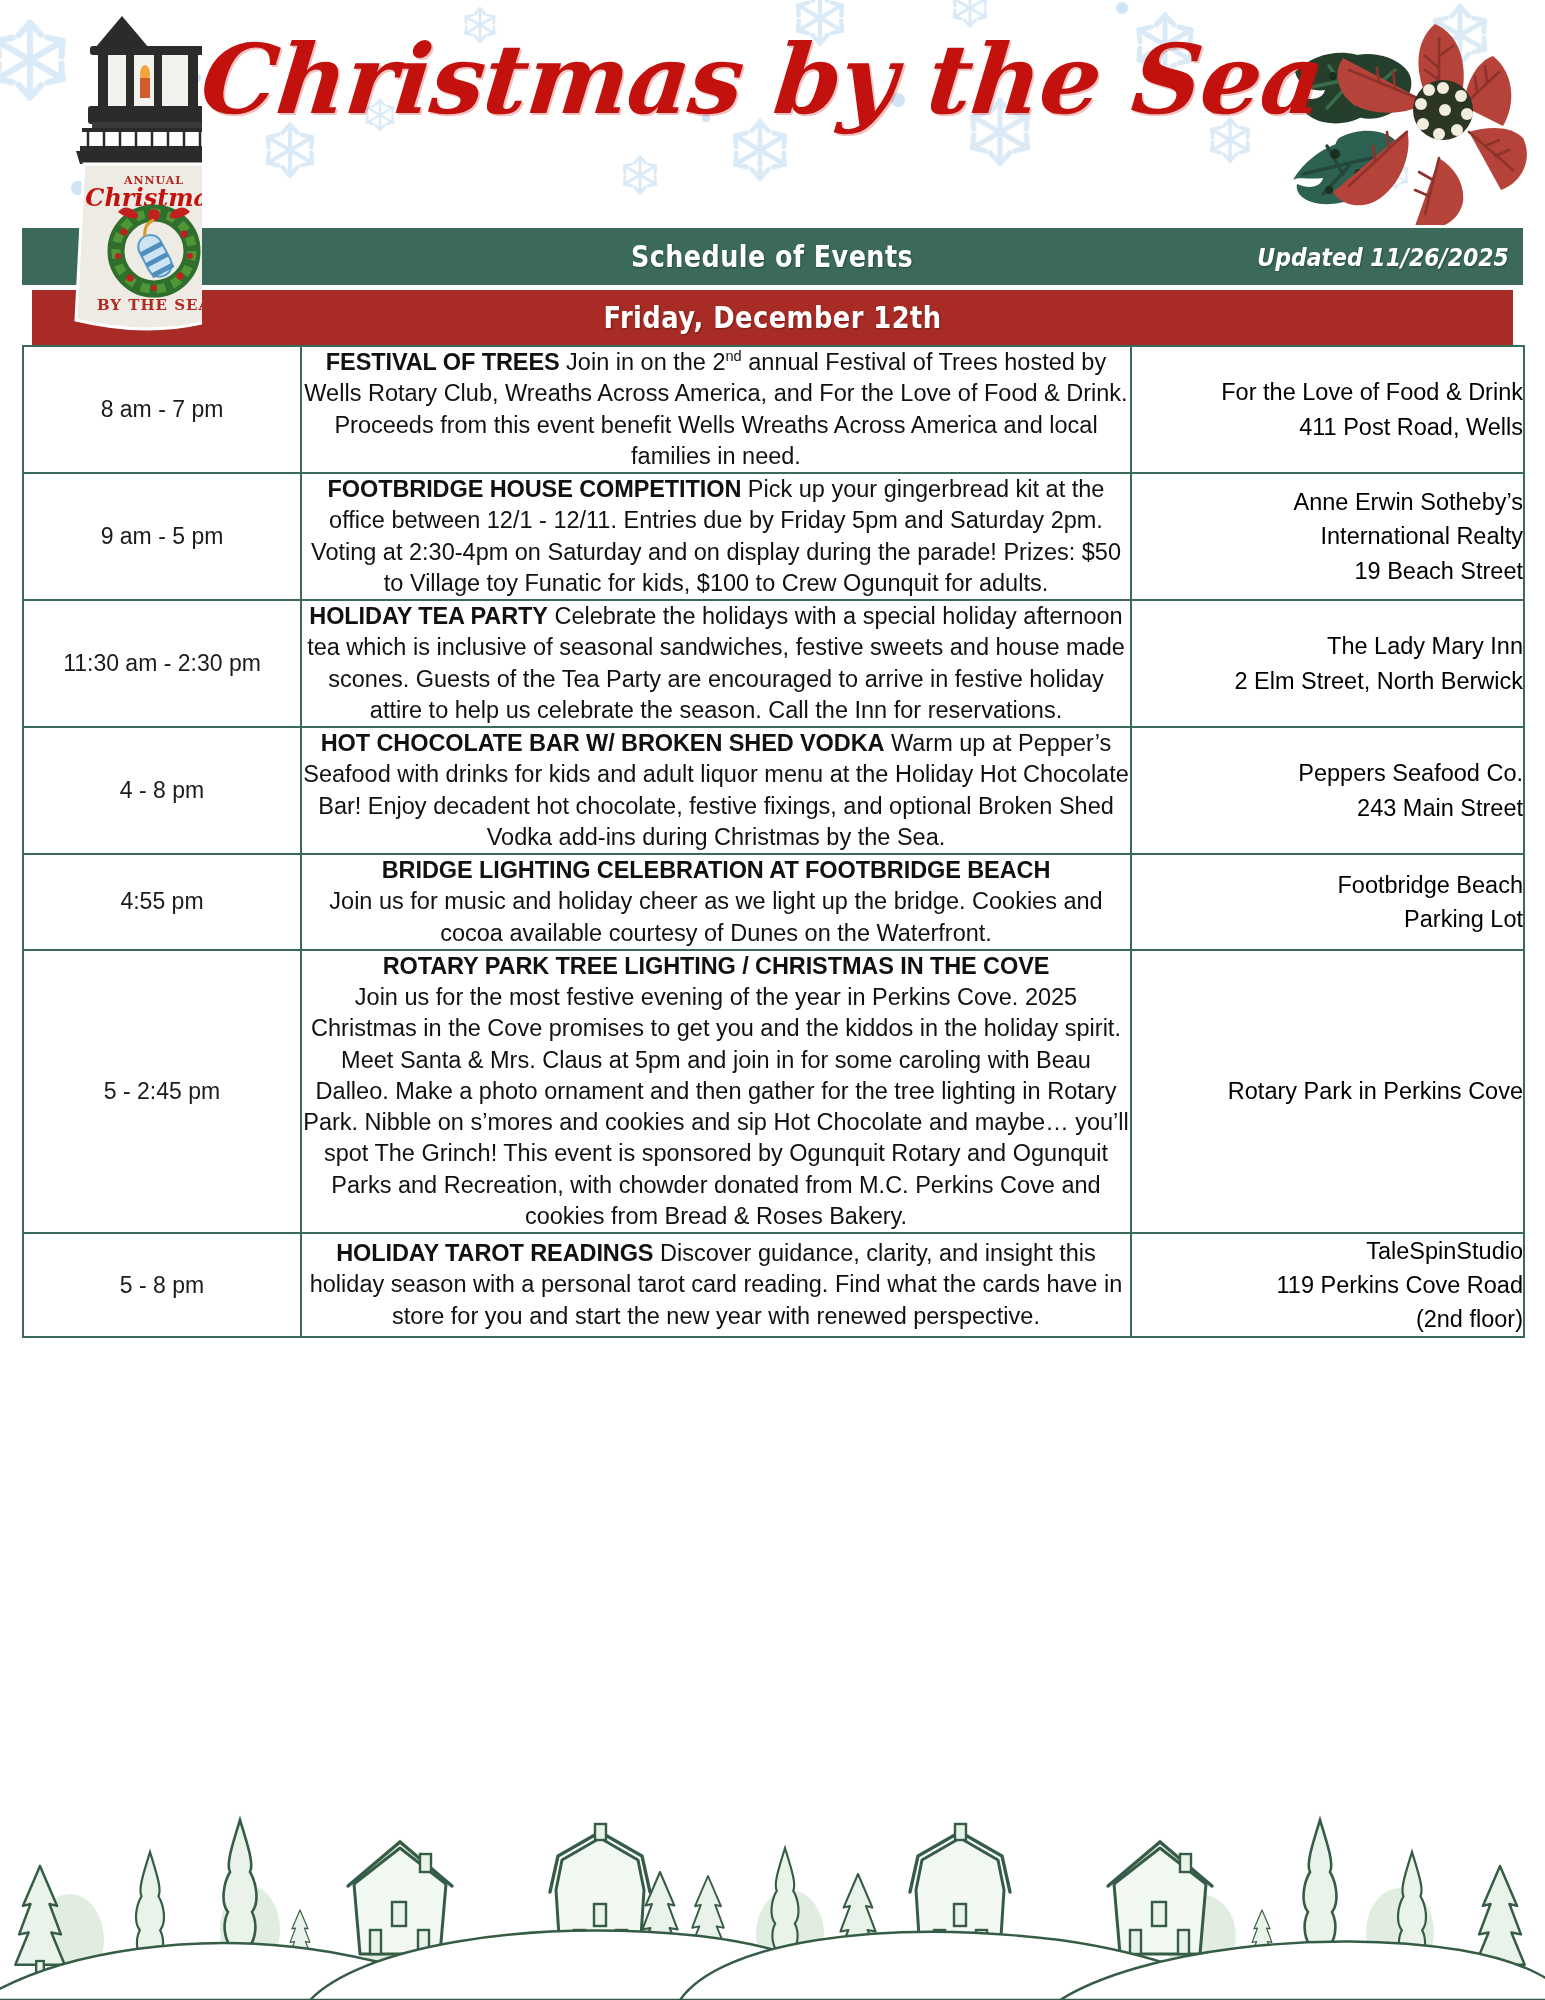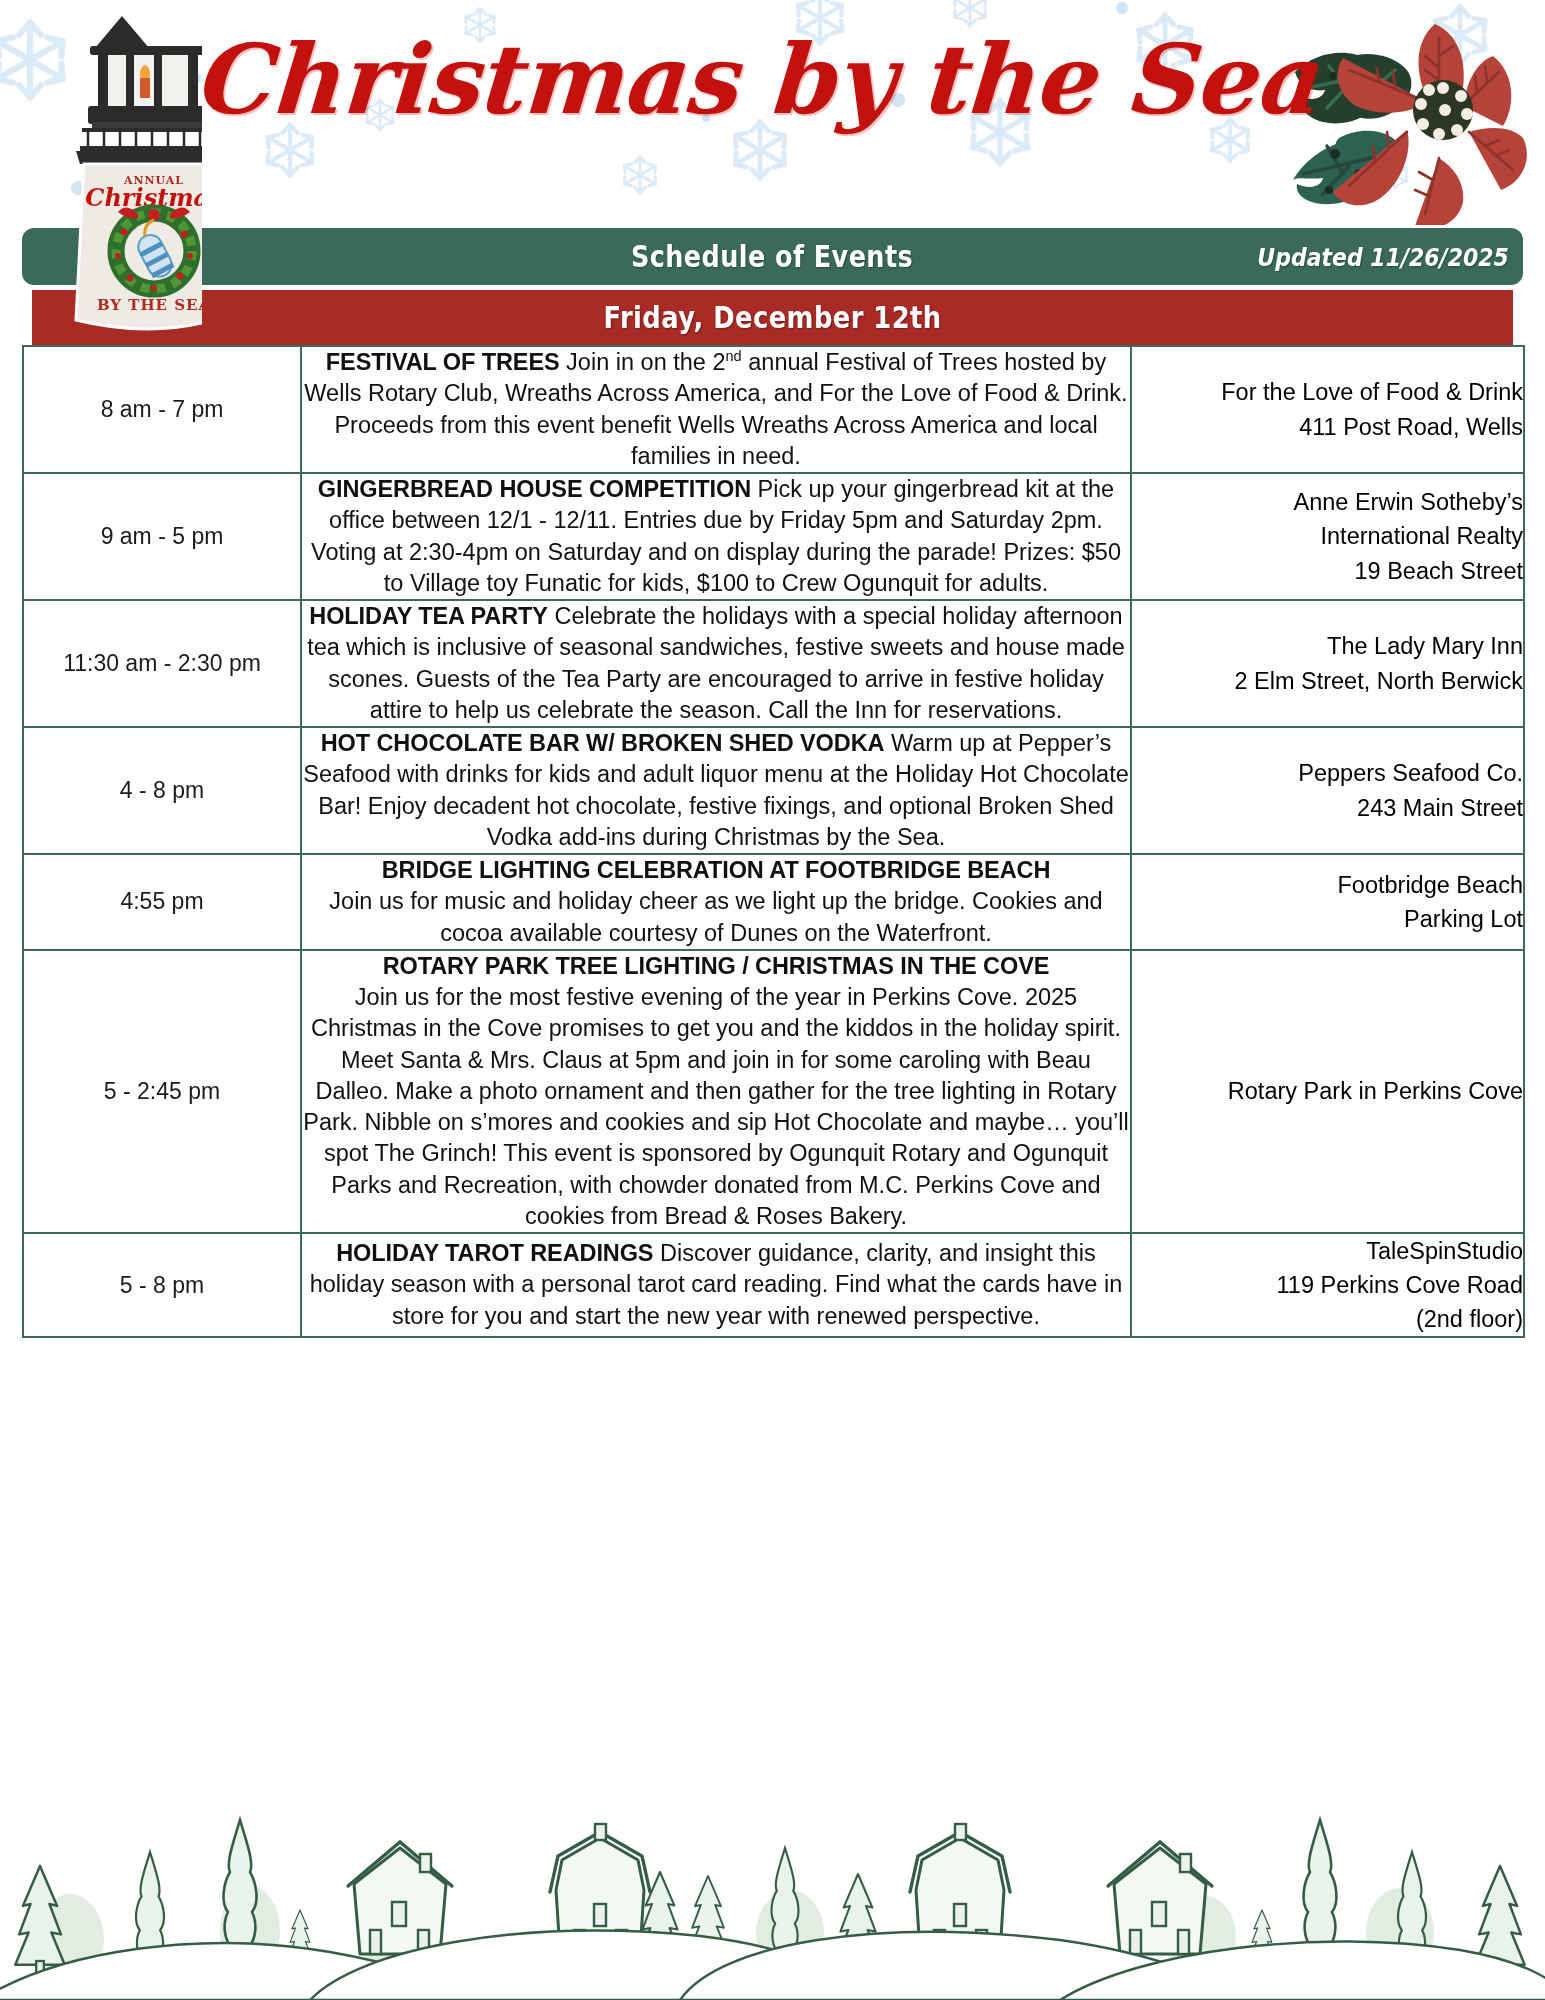--- a/index.html
+++ b/index.html
@@ -83,21 +83,20 @@
   
   .green-banner {
     position: relative;
     margin: 0 22px 0 22px;
     height: 57px;
     background: #3b6a5a;
     z-index: 2;
     display: flex;
     align-items: center;
     justify-content: center;
-    border-radius: 12px;
   }
   .green-banner .schedule-title {
     font-family: "DejaVu Sans", sans-serif;
     font-weight: bold;
     font-size: 30px;
     color: #ffffff;
     letter-spacing: 0.5px;
     transform: scaleX(0.85);
     text-shadow: 1px 1px 2px rgba(0,0,0,0.35);
   }
@@ -417,21 +416,21 @@
         <col class="col-place">
     </colgroup>
     <tbody>
         <tr>
           <td class="cell-time">8 am - 7 pm</td>
           <td class="cell-desc"><span class="ev-name">FESTIVAL OF TREES</span><span> Join in on the 2</span><sup>nd</sup><span> annual Festival of Trees hosted by Wells Rotary Club, Wreaths Across America, and For the Love of Food &amp; Drink. Proceeds from this event benefit Wells Wreaths Across America and local families in need.</span></td>
           <td class="cell-place">For the Love of Food &amp; Drink<br>411 Post Road, Wells</td>
         </tr>
         <tr>
           <td class="cell-time">9 am - 5 pm</td>
-          <td class="cell-desc"><span class="ev-name">GINGERBREAD HOUSE COMPETITION</span><span> Pick up your gingerbread kit at the office between 12/1 - 12/11. Entries due by Friday 5pm and Saturday 2pm. Voting at 2:30-4pm on Saturday and on display during the parade! Prizes: $50 to Village toy Funatic for kids, $100 to Crew Ogunquit for adults.</span></td>
+          <td class="cell-desc"><span class="ev-name">FOOTBRIDGE HOUSE COMPETITION</span><span> Pick up your gingerbread kit at the office between 12/1 - 12/11. Entries due by Friday 5pm and Saturday 2pm. Voting at 2:30-4pm on Saturday and on display during the parade! Prizes: $50 to Village toy Funatic for kids, $100 to Crew Ogunquit for adults.</span></td>
           <td class="cell-place">Anne Erwin Sotheby’s<br>International Realty<br>19 Beach Street</td>
         </tr>
         <tr>
           <td class="cell-time">11:30 am - 2:30 pm</td>
           <td class="cell-desc"><span class="ev-name">HOLIDAY TEA PARTY</span><span> Celebrate the holidays with a special holiday afternoon tea which is inclusive of seasonal sandwiches, festive sweets and house made scones. Guests of the Tea Party are encouraged to arrive in festive holiday attire to help us celebrate the season. Call the Inn for reservations.</span></td>
           <td class="cell-place">The Lady Mary Inn<br>2 Elm Street, North Berwick</td>
         </tr>
         <tr>
           <td class="cell-time">4 - 8 pm</td>
           <td class="cell-desc"><span class="ev-name">HOT CHOCOLATE BAR W/ BROKEN SHED VODKA</span><span> Warm up at Pepper’s Seafood with drinks for kids and adult liquor menu at the Holiday Hot Chocolate Bar! Enjoy decadent hot chocolate, festive fixings, and optional Broken Shed Vodka add-ins during Christmas by the Sea.</span></td>

